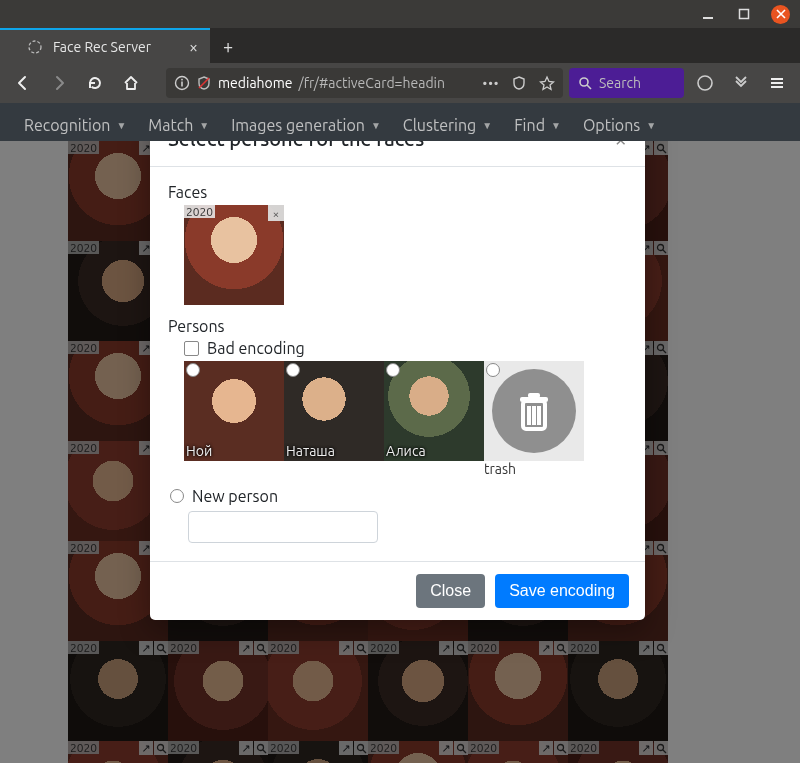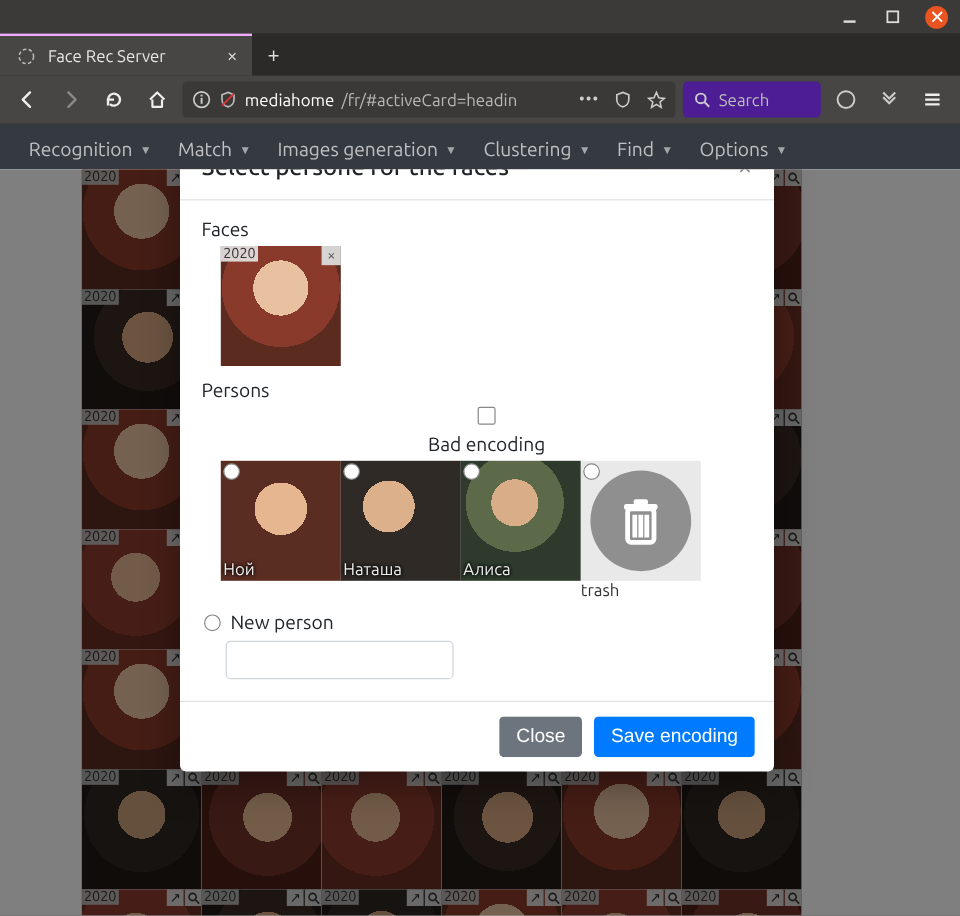--- a/index.html
+++ b/index.html
@@ -14,32 +14,32 @@
   .titlebar {
     height: 28px; background: #3b3a38;
     display: flex; align-items: center; justify-content: flex-end;
     padding: 0 10px; gap: 18px;
   }
   .win-btn { width: 18px; height: 18px; display:flex; align-items:center; justify-content:center; color:#ddd; font-size:12px; }
   .win-close { background:#e95420; color:#fff; border-radius:50%; width:19px; height:19px; }
 
   
   .tabrow { height: 35px; background: #2b2a29; display:flex; align-items:stretch; }
-  .tab { display:flex; align-items:center; gap:10px; padding:0 12px 0 14px; background:#474645; color:#e6e6e6; font-size:14px; min-width:210px; border-top:2px solid #f0abfc; position:relative; }
+  .tab { display:flex; align-items:center; gap:10px; padding:0 12px 0 27px; background:#474645; color:#e6e6e6; font-size:14px; min-width:210px; border-top:2px solid #0ea5e9; position:relative; }
   .tab .close-x { font-size:16px; color:#ddd; margin-left:auto; }
   .newtab { width:36px; display:flex; align-items:center; justify-content:center; color:#ddd; font-size:18px; }
 
   
   .toolbar {
     height: 40px; background: #474645; display:flex; align-items:center;
     padding: 0 8px; gap: 6px; color:#ddd;
   }
   .tb-btn { width:30px; height:30px; display:flex; align-items:center; justify-content:center; border-radius:4px; color:#eee; }
   .tb-btn.disabled { color:#8a8a8a; }
-  .urlbar { flex: 1 1 auto; height:30px; background:#3a3937; border-radius:4px; display:flex; align-items:center; padding:0 8px; gap:6px; color:#bdbdbd; font-size:14px; overflow:hidden; }
+  .urlbar { flex: 1 1 auto; height:30px; background:#3a3937; border-radius:4px; display:flex; align-items:center; padding:0 8px; gap:6px; color:#bdbdbd; font-size:14px; overflow:hidden;margin-left:14px; }
   .url-host { color:#fff; }
   .url-rest { color:#b8b8b8; white-space:nowrap; }
   .searchbar { width:115px; height:30px; background:#4c1d95; border-radius:4px; display:flex; align-items:center; padding:0 8px; gap:6px; color:#bdbdbd; font-size:14px; }
   .mini-icon { width:16px; height:16px; display:inline-flex; align-items:center; justify-content:center; font-size:13px; }
   .shield { position:relative; }
 
   
   .appnav {
     height: 44px; background:#343a40; color:#cfcfcf;
     display:flex; align-items:center; padding:2px 14px; gap:2px;
@@ -81,21 +81,21 @@
   .modal-body { padding:14px 18px 18px 18px; font-size:16px; color:#212529; }
   .section-label { margin:2px 0 4px 0; }
   .faces-row { display:flex; gap:6px; }
   .face {
     position:relative; width:100px; height:100px; margin-left:16px;
   }
   .face .portrait { width:100%; height:100%; }
   .face .yr { position:absolute; top:0; left:0; background:rgba(230,230,230,.9); color:#333; font-size:12px; padding:0 2px; }
   .face .rm { position:absolute; top:0; right:0; width:16px; height:16px; background:rgba(220,220,220,.95); color:#555; font-size:12px; display:flex; align-items:center; justify-content:center; }
 
-  .checkbox-row { display:flex; align-items:center; gap:8px; margin:2px 0 4px 16px;flex-direction:column; }
+  .checkbox-row { display:flex; align-items:center; gap:8px; margin:2px 0 4px 16px; }
   .radio { appearance:none; width:14px; height:14px; border:1px solid #888; border-radius:50%; background:#fff; display:inline-block; }
   .chk { appearance:none; width:15px; height:15px; border:1px solid #888; border-radius:2px; background:#fff; display:inline-block; }
 
   .persons-grid { display:flex; flex-wrap:wrap; margin-left:16px; width:400px; }
   .person { position:relative; width:100px; height:100px; }
   .person .portrait { width:100%; height:100%; }
   .person .r { position:absolute; top:2px; left:2px; }
   .person .cap { position:absolute; bottom:2px; left:2px; color:#eee; text-shadow:0 0 3px #000, 0 0 3px #000; font-size:14px; }
   .pp-tima { background: radial-gradient(circle at 50% 38%, #f1e6da 0 20%, #efe6d8 20% 36%, #8a3a2a 36% 100%); }
   .pp-noi  { background: radial-gradient(circle at 50% 40%, #e6b690 0 28%, #5a2d22 28% 100%); }

